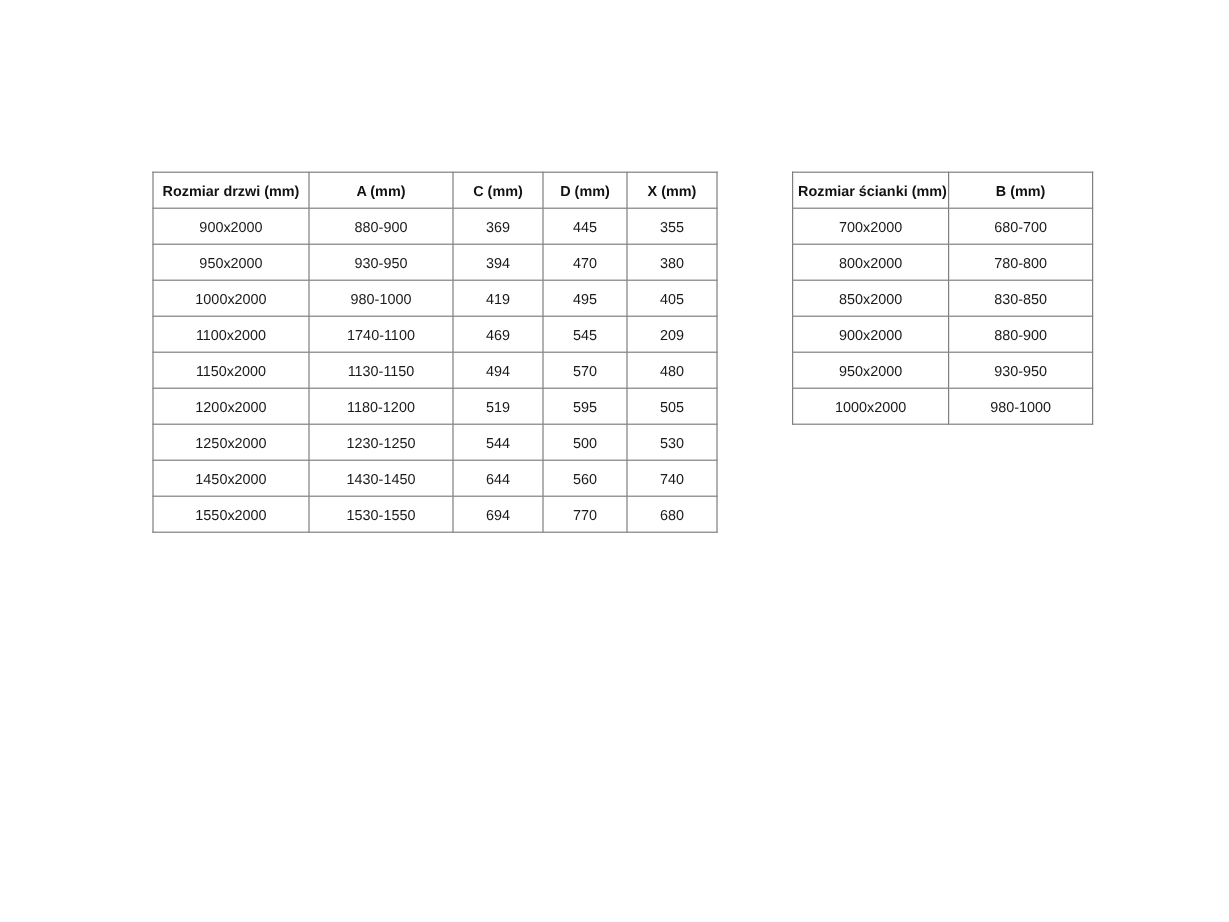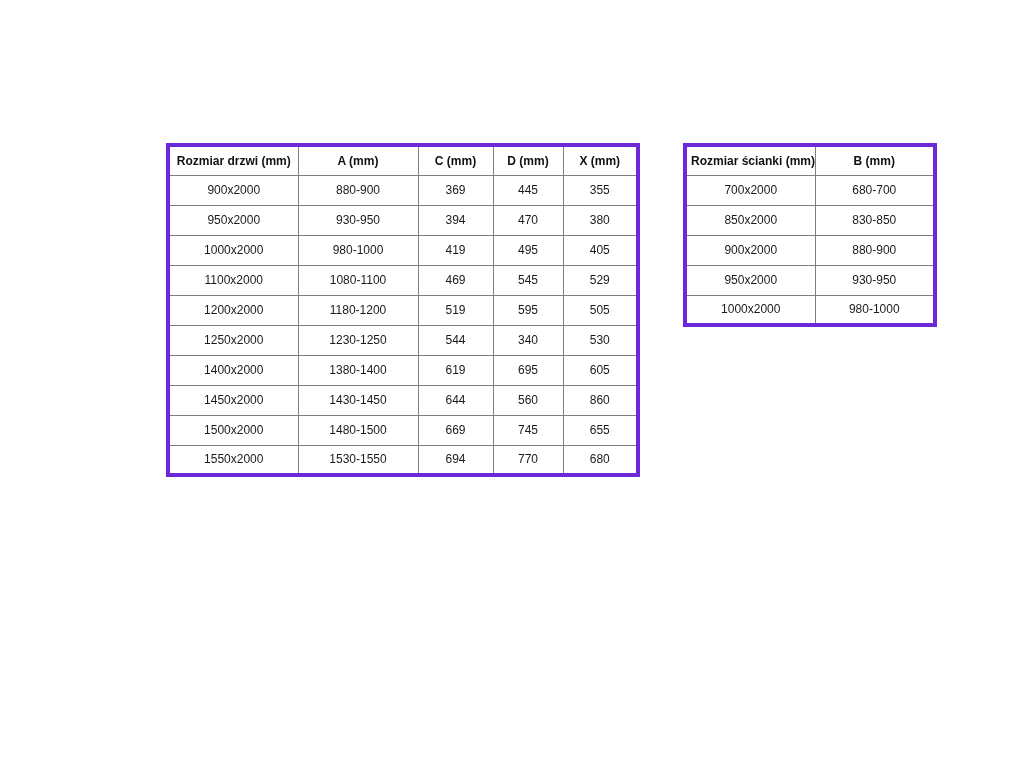--- a/index.html
+++ b/index.html
@@ -34,30 +34,29 @@
     font-size: 12px;
     padding: 0 4px;
     white-space: nowrap;
     overflow: hidden;
   }
   table.spec-table th {
     font-weight: bold;
     color: #111111;
   }
   table.spec-table {
-    border: 4px solid #6d28d9;
-    margin-left: 39px;
+    border: 1px solid #6d28d9;
   }
   #door-table {
     left: 127px;
     top: 143px;
     width: 470px;
   }
   #wall-table {
-    left: 644px;
+    left: 660px;
     top: 143px;
     width: 250px;
   }
   
   #door-table col.c0 { width: 130px; }
   #door-table col.c1 { width: 120px; }
   #door-table col.c2 { width: 75px; }
   #door-table col.c3 { width: 70px; }
   #door-table col.c4 { width: 75px; }
   #wall-table col.c0 { width: 130px; }
@@ -102,59 +101,52 @@
         </tr>
         <tr>
           <td>1000x2000</td>
           <td>980-1000</td>
           <td>419</td>
           <td>495</td>
           <td>405</td>
         </tr>
         <tr>
           <td>1100x2000</td>
-          <td>1080-1100</td>
+          <td>1740-1100</td>
           <td>469</td>
           <td>545</td>
-          <td>529</td>
+          <td>209</td>
+        </tr>
+        <tr>
+          <td>1150x2000</td>
+          <td>1130-1150</td>
+          <td>494</td>
+          <td>570</td>
+          <td>480</td>
         </tr>
         <tr>
           <td>1200x2000</td>
           <td>1180-1200</td>
           <td>519</td>
           <td>595</td>
           <td>505</td>
         </tr>
         <tr>
           <td>1250x2000</td>
           <td>1230-1250</td>
           <td>544</td>
-          <td>340</td>
+          <td>500</td>
           <td>530</td>
-        </tr>
-        <tr>
-          <td>1400x2000</td>
-          <td>1380-1400</td>
-          <td>619</td>
-          <td>695</td>
-          <td>605</td>
         </tr>
         <tr>
           <td>1450x2000</td>
           <td>1430-1450</td>
           <td>644</td>
           <td>560</td>
-          <td>860</td>
-        </tr>
-        <tr>
-          <td>1500x2000</td>
-          <td>1480-1500</td>
-          <td>669</td>
-          <td>745</td>
-          <td>655</td>
+          <td>740</td>
         </tr>
         <tr>
           <td>1550x2000</td>
           <td>1530-1550</td>
           <td>694</td>
           <td>770</td>
           <td>680</td>
         </tr>
       </tbody>
     </table>
@@ -169,20 +161,24 @@
           <th>Rozmiar ścianki (mm)</th>
           <th>B (mm)</th>
         </tr>
       </thead>
       <tbody>
         <tr>
           <td>700x2000</td>
           <td>680-700</td>
         </tr>
         <tr>
+          <td>800x2000</td>
+          <td>780-800</td>
+        </tr>
+        <tr>
           <td>850x2000</td>
           <td>830-850</td>
         </tr>
         <tr>
           <td>900x2000</td>
           <td>880-900</td>
         </tr>
         <tr>
           <td>950x2000</td>
           <td>930-950</td>

